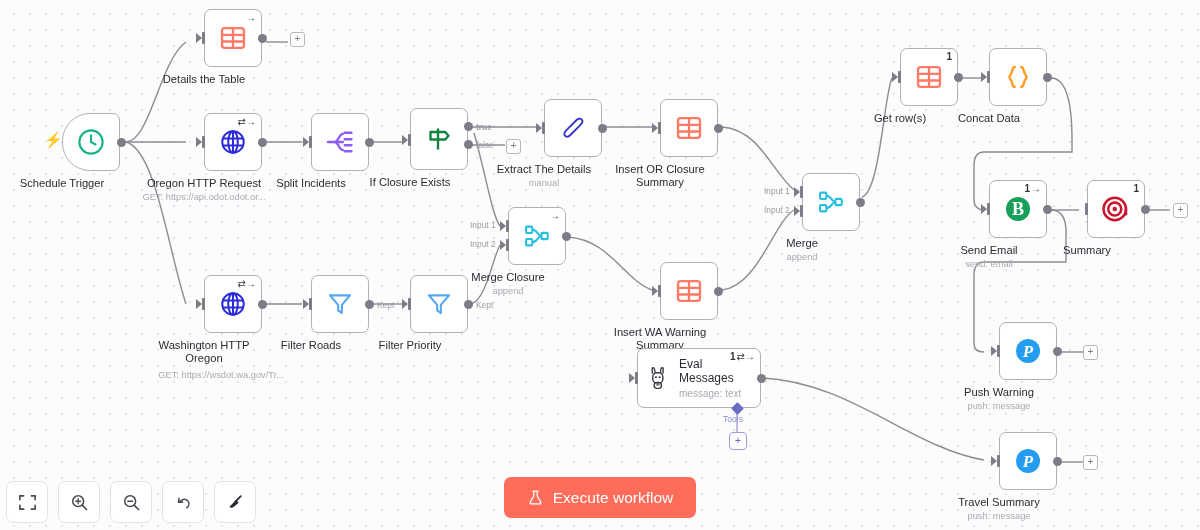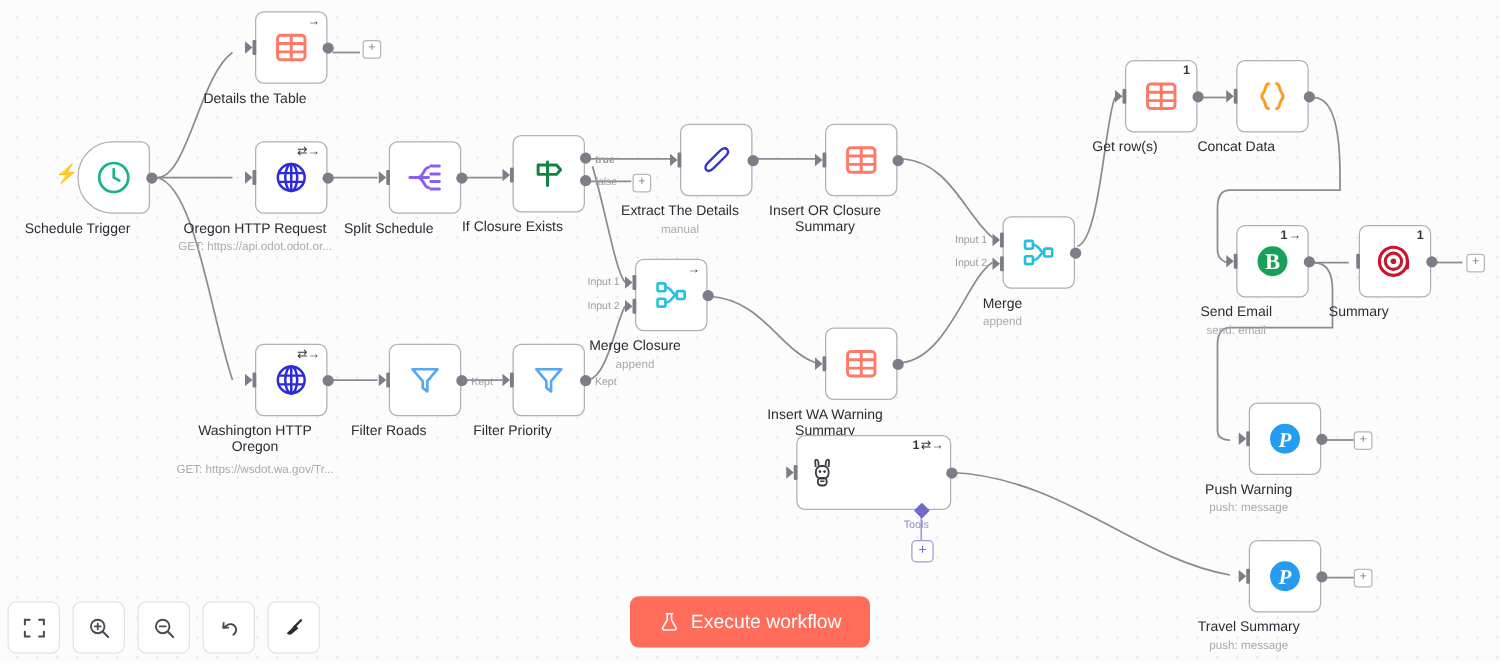--- a/index.html
+++ b/index.html
@@ -44,21 +44,21 @@
     width:132px;text-align:center;
     font-size:11.2px;color:#2b2b34;line-height:13px;
     white-space:pre-line;
   }
   .subcaption{
     position:absolute;left:50%;transform:translateX(-50%);
     width:160px;text-align:center;
     font-size:9.3px;color:#a9a9b2;line-height:12px;
   }
   .sub1{top:78px;}
-  .sub2{top:92px;}
+  .sub2{top:92px;text-align:right;}
 
   
   .badge{
     position:absolute;top:3px;right:5px;
     font-size:9.5px;color:#34343c;font-weight:bold;
     display:flex;align-items:center;gap:1px;line-height:10px;
   }
   .badge .cnt{font-size:10px;font-weight:bold;}
   .badge .gl{font-size:10px;font-weight:normal;}
 
@@ -225,21 +225,21 @@
   <div class="box">
     <svg width="30" height="28" viewBox="0 0 26 24">
       <path d="M2.5 12 H8" stroke="#8b5cf6" stroke-width="2" fill="none" stroke-linecap="round"></path>
       <path d="M8 12 C12 12 12 5 15.5 5 M8 12 C12 12 12 19 15.5 19 M8 12 H15.5" stroke="#8b5cf6" stroke-width="2" fill="none" stroke-linecap="round"></path>
       <path d="M17 4 H23 M17 9.6 H23 M17 14.8 H23 M17 20 H23" stroke="#8b5cf6" stroke-width="2" fill="none" stroke-linecap="round"></path>
     </svg>
   </div>
   <div class="inarrow" style="left:-8px;top:24px;"></div>
   <div class="inbar" style="left:-2px;top:23px;"></div>
   <div class="outdot" style="left:54px;top:25px;"></div>
-  <div class="caption">Split Schedule</div>
+  <div class="caption">Split Incidents</div>
 </div>
 
 <div class="node" style="left:410px;top:108px;">
   <div class="box" style="height:62px;">
     <svg width="30" height="30" viewBox="0 0 24 24">
       <path d="M5.2 6.4 H17 L19.6 9.4 L17 12.4 H5.2 Z" fill="none" stroke="#12833f" stroke-width="1.9" stroke-linejoin="round"></path>
       <path d="M11.2 4.4 V19.6" stroke="#12833f" stroke-width="1.9" stroke-linecap="round"></path>
     </svg>
   </div>
   <div class="inarrow" style="left:-8px;top:27px;"></div>
@@ -454,20 +454,24 @@
     </div>
     <svg width="24" height="26" viewBox="0 0 22 24" style="flex:none;">
       <path d="M5 8 C5 5 4 2.5 5.6 2.5 C7 2.5 7.2 5 7.2 7" fill="none" stroke="#3a3a42" stroke-width="1.3"></path>
       <path d="M14.6 8 C14.6 5 15.6 2.5 14 2.5 C12.6 2.5 12.4 5 12.4 7" fill="none" stroke="#3a3a42" stroke-width="1.3"></path>
       <rect x="5.2" y="7.2" width="9.4" height="9.4" rx="4" fill="none" stroke="#3a3a42" stroke-width="1.3"></rect>
       <rect x="6.6" y="16" width="6.6" height="5.6" rx="2.4" fill="none" stroke="#3a3a42" stroke-width="1.3"></rect>
       <circle cx="8.2" cy="11.3" r="1" fill="#3a3a42"></circle>
       <circle cx="11.6" cy="11.3" r="1" fill="#3a3a42"></circle>
       <path d="M8.4 18.4 H11.6" stroke="#3a3a42" stroke-width="1.1"></path>
     </svg>
+    <div class="wide-text">
+      <div class="wide-title">Eval Messages</div>
+      <div class="wide-sub">message: text</div>
+    </div>
   </div>
   <div class="inarrow" style="left:-8px;top:25px;"></div>
   <div class="inbar" style="left:-2px;top:24px;"></div>
   <div class="outdot" style="left:120px;top:26px;"></div>
   <div class="diamond" style="left:96px;top:56px;"></div>
   <div class="toolslabel" style="left:86px;top:66px;">Tools</div>
   <div class="toolsplus" style="left:92px;top:84px;">+</div>
 </div>
 
 <div class="node" style="left:999px;top:322px;">

